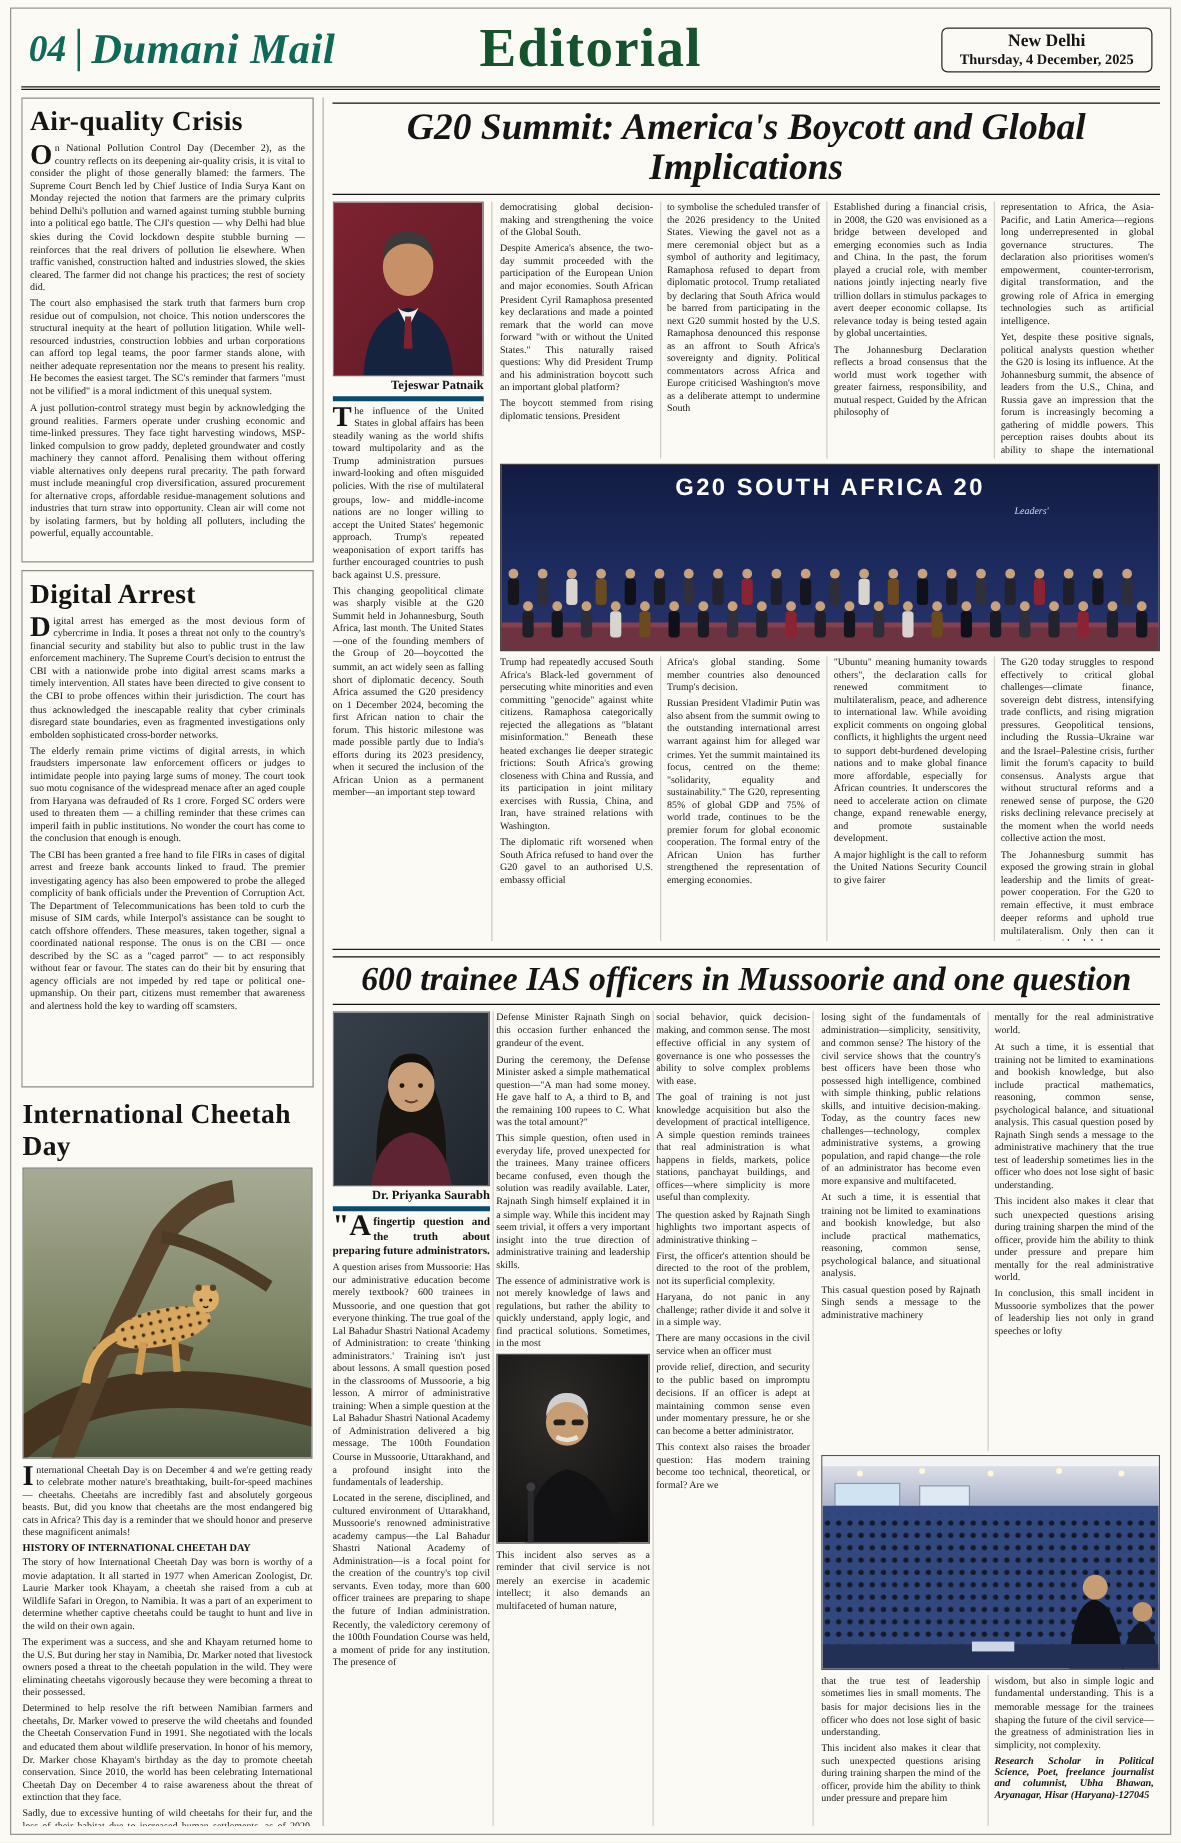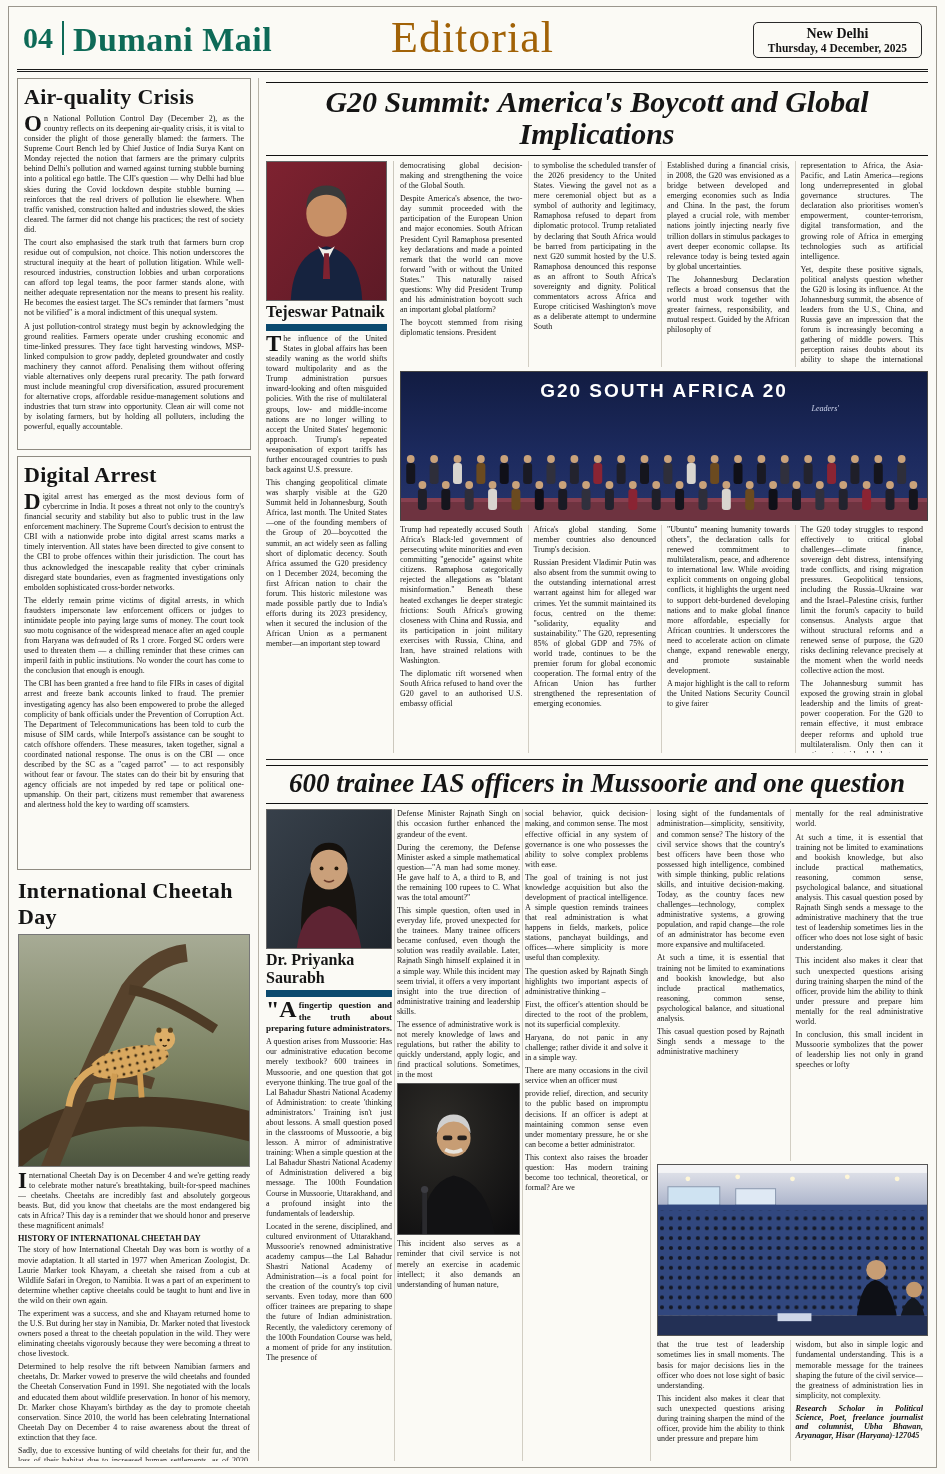--- a/index.html
+++ b/index.html
@@ -4,25 +4,25 @@
 <style>
   * { margin:0; padding:0; box-sizing:border-box; }
   html,body { width:945px; }
   body { height:1474px; background:#dedbd2; font-family:"Liberation Serif", serif; color:#151515; }
   .page { width:945px; height:1474px; background:#fbfaf5; padding:6px 8px; }
   .frame { border:1px solid #9a968c; height:100%; padding:4px 8px 6px; display:flex; flex-direction:column; overflow:hidden; }
 
   
   .masthead { position:relative; display:flex; align-items:center; justify-content:space-between;
               padding:10px 6px 10px; border-bottom:3px double #1a1a1a; }
-  .brand { display:flex; align-items:flex-start; color:#0e6a57; }
+  .brand { display:flex; align-items:center; color:#0e6a57;font-style:italic; }
   .brand .pageno { font-size:30px; font-weight:bold; padding-right:9px; border-right:2px solid #0e6a57; }
   .brand .pname  { font-size:34px; font-weight:bold; padding-left:9px; letter-spacing:.5px; }
   .section-title { position:absolute; left:50%; top:50%; transform:translate(-50%,-54%);
-                   font-size:44px; font-weight:normal; color:#a16207; letter-spacing:1px; }
+                   font-size:44px; font-weight:bold; color:#14532d; letter-spacing:1px; }
   .dateline { border:1.5px solid #2a2a2a; border-radius:5px; padding:3px 14px; text-align:center; }
   .dateline .city { font-weight:bold; font-size:14px; }
   .dateline .date { font-weight:bold; font-size:11.5px; }
 
   
   .content { flex:1; display:flex; padding-top:6px; overflow:hidden; }
   .left-col { width:242px; padding-right:7px; border-right:1px solid #b7b3a8; display:flex; flex-direction:column; }
   .main-col { flex:1; padding-left:7px; display:flex; flex-direction:column; overflow:hidden; }
 
   
@@ -45,21 +45,21 @@
   
   .main-headline { border-top:1.5px solid #111; border-bottom:1.5px solid #111; padding:3px 0 6px; text-align:center; }
   .main-headline h1 { font-style:italic; font-weight:bold; font-size:30px; line-height:1.05; }
   .ias-head h1 { font-size:27px; }
 
   
   .g20-section { padding-top:4px; }
   .g20-body { display:flex; height:592px; overflow:hidden; margin-top:5px; }
   .gcol1 { width:128px; flex:none; padding-right:6px; border-right:1px solid #ccc8bd; overflow:hidden; }
   .author-photo { width:100%; height:140px; border:1px solid #666; display:block; }
-  .author-caption { text-align:left; font-weight:bold; font-size:16px; padding:2px 0 3px; border-bottom:7px solid #0c4a6e; margin-bottom:3px; }
+  .author-caption { text-align:right; font-weight:bold; font-size:10px; padding:2px 0 3px; border-bottom:4px solid #0c4a6e; margin-bottom:3px; }
   .g20-right { flex:1; display:flex; flex-direction:column; padding-left:6px; overflow:hidden; }
   .text-row { display:flex; overflow:hidden; }
   .g20-top { height:206px; }
   .g20-bottom { flex:1; margin-top:4px; }
   .subcol { flex:1; overflow:hidden; padding:0 5px; }
   .subcol:first-child { padding-left:0; }
   .subcol + .subcol { border-left:1px solid #d2cec3; }
 
   .g20-photo { height:150px; margin-top:4px; border:1px solid #444; position:relative;
                background:linear-gradient(180deg,#121c42 0%, #1c2a5e 55%, #27356b 100%); overflow:hidden; }
@@ -150,21 +150,21 @@
             <path d="M78 135 q-22 10 -26 38" stroke="#d9a85f" stroke-width="7" fill="none"></path>
             <path d="M100 140 l-4 26 M126 138 l2 26" stroke="#cf9c52" stroke-width="6"></path>
           </g>
         </svg>
         <div>
               <p class="para dropcap">International Cheetah Day is on December 4 and we're getting ready to celebrate mother nature's breathtaking, built-for-speed machines — cheetahs. Cheetahs are incredibly fast and absolutely gorgeous beasts. But, did you know that cheetahs are the most endangered big cats in Africa? This day is a reminder that we should honor and preserve these magnificent animals!</p>
             </div>
         <div class="subhead">HISTORY OF INTERNATIONAL CHEETAH DAY</div>
         <div>
               <p class="para">The story of how International Cheetah Day was born is worthy of a movie adaptation. It all started in 1977 when American Zoologist, Dr. Laurie Marker took Khayam, a cheetah she raised from a cub at Wildlife Safari in Oregon, to Namibia. It was a part of an experiment to determine whether captive cheetahs could be taught to hunt and live in the wild on their own again.</p>
-              <p class="para">The experiment was a success, and she and Khayam returned home to the U.S. But during her stay in Namibia, Dr. Marker noted that livestock owners posed a threat to the cheetah population in the wild. They were eliminating cheetahs vigorously because they were becoming a threat to chose livestock.</p>
+              <p class="para">The experiment was a success, and she and Khayam returned home to the U.S. But during her stay in Namibia, Dr. Marker noted that livestock owners posed a threat to the cheetah population in the wild. They were eliminating cheetahs vigorously because they were becoming a threat to their possessed.</p>
               <p class="para">Determined to help resolve the rift between Namibian farmers and cheetahs, Dr. Marker vowed to preserve the wild cheetahs and founded the Cheetah Conservation Fund in 1991. She negotiated with the locals and educated them about wildlife preservation. In honor of his memory, Dr. Marker chose Khayam's birthday as the day to promote cheetah conservation. Since 2010, the world has been celebrating International Cheetah Day on December 4 to raise awareness about the threat of extinction that they face.</p>
               <p class="para">Sadly, due to excessive hunting of wild cheetahs for their fur, and the loss of their habitat due to increased human settlements, as of 2020, there are only around 7,100 cheetahs left in the wild. This is a shocking 50% decline in the last four decades. So, let us recognize this as the day to respect and conserve cheetahs.</p>
             </div>
       </section>
     </aside>
 
     <div class="main-col">
 
       <section class="g20-section">
         <div class="main-headline">
@@ -341,21 +341,21 @@
               <ellipse cx="46" cy="46" rx="14" ry="16" fill="#c79d74"></ellipse>
               <path d="M32 42 Q33 26 46 26 Q59 26 60 42 Q55 32 46 32 Q37 32 32 42 Z" fill="#cfcfcf"></path>
               <rect x="37" y="44" width="8" height="4" rx="2" fill="#241f1c"></rect>
                   <rect x="49" y="44" width="8" height="4" rx="2" fill="#241f1c"></rect>
               <path d="M39 56 q7 4 14 0" stroke="#e8e4dc" stroke-width="3" fill="none"></path>
               <path d="M18 128 Q22 84 46 78 Q74 84 80 128 Z" fill="#121214"></path>
               <rect x="20" y="92" width="4" height="36" fill="#2a2a2e"></rect>
               <circle cx="22" cy="90" r="3" fill="#3c3c42"></circle>
             </svg>
             <div>
-                  <p class="para">This incident also serves as a reminder that civil service is not merely an exercise in academic intellect; it also demands an understanding of human nature,</p>
+                  <p class="para">This incident also serves as a reminder that civil service is not merely an exercise in academic intellect; it also demands an multifaceted of human nature,</p>
                 </div>
           </div>
           <div class="icol">
             <div>
                   <p class="para">social behavior, quick decision-making, and common sense. The most effective official in any system of governance is one who possesses the ability to solve complex problems with ease.</p>
                   <p class="para">The goal of training is not just knowledge acquisition but also the development of practical intelligence. A simple question reminds trainees that real administration is what happens in fields, markets, police stations, panchayat buildings, and offices—where simplicity is more useful than complexity.</p>
                   <p class="para">The question asked by Rajnath Singh highlights two important aspects of administrative thinking –</p>
                   <p class="para">First, the officer's attention should be directed to the root of the problem, not its superficial complexity.</p>
                   <p class="para">Haryana, do not panic in any challenge; rather divide it and solve it in a simple way.</p>
                   <p class="para">There are many occasions in the civil service when an officer must</p>

